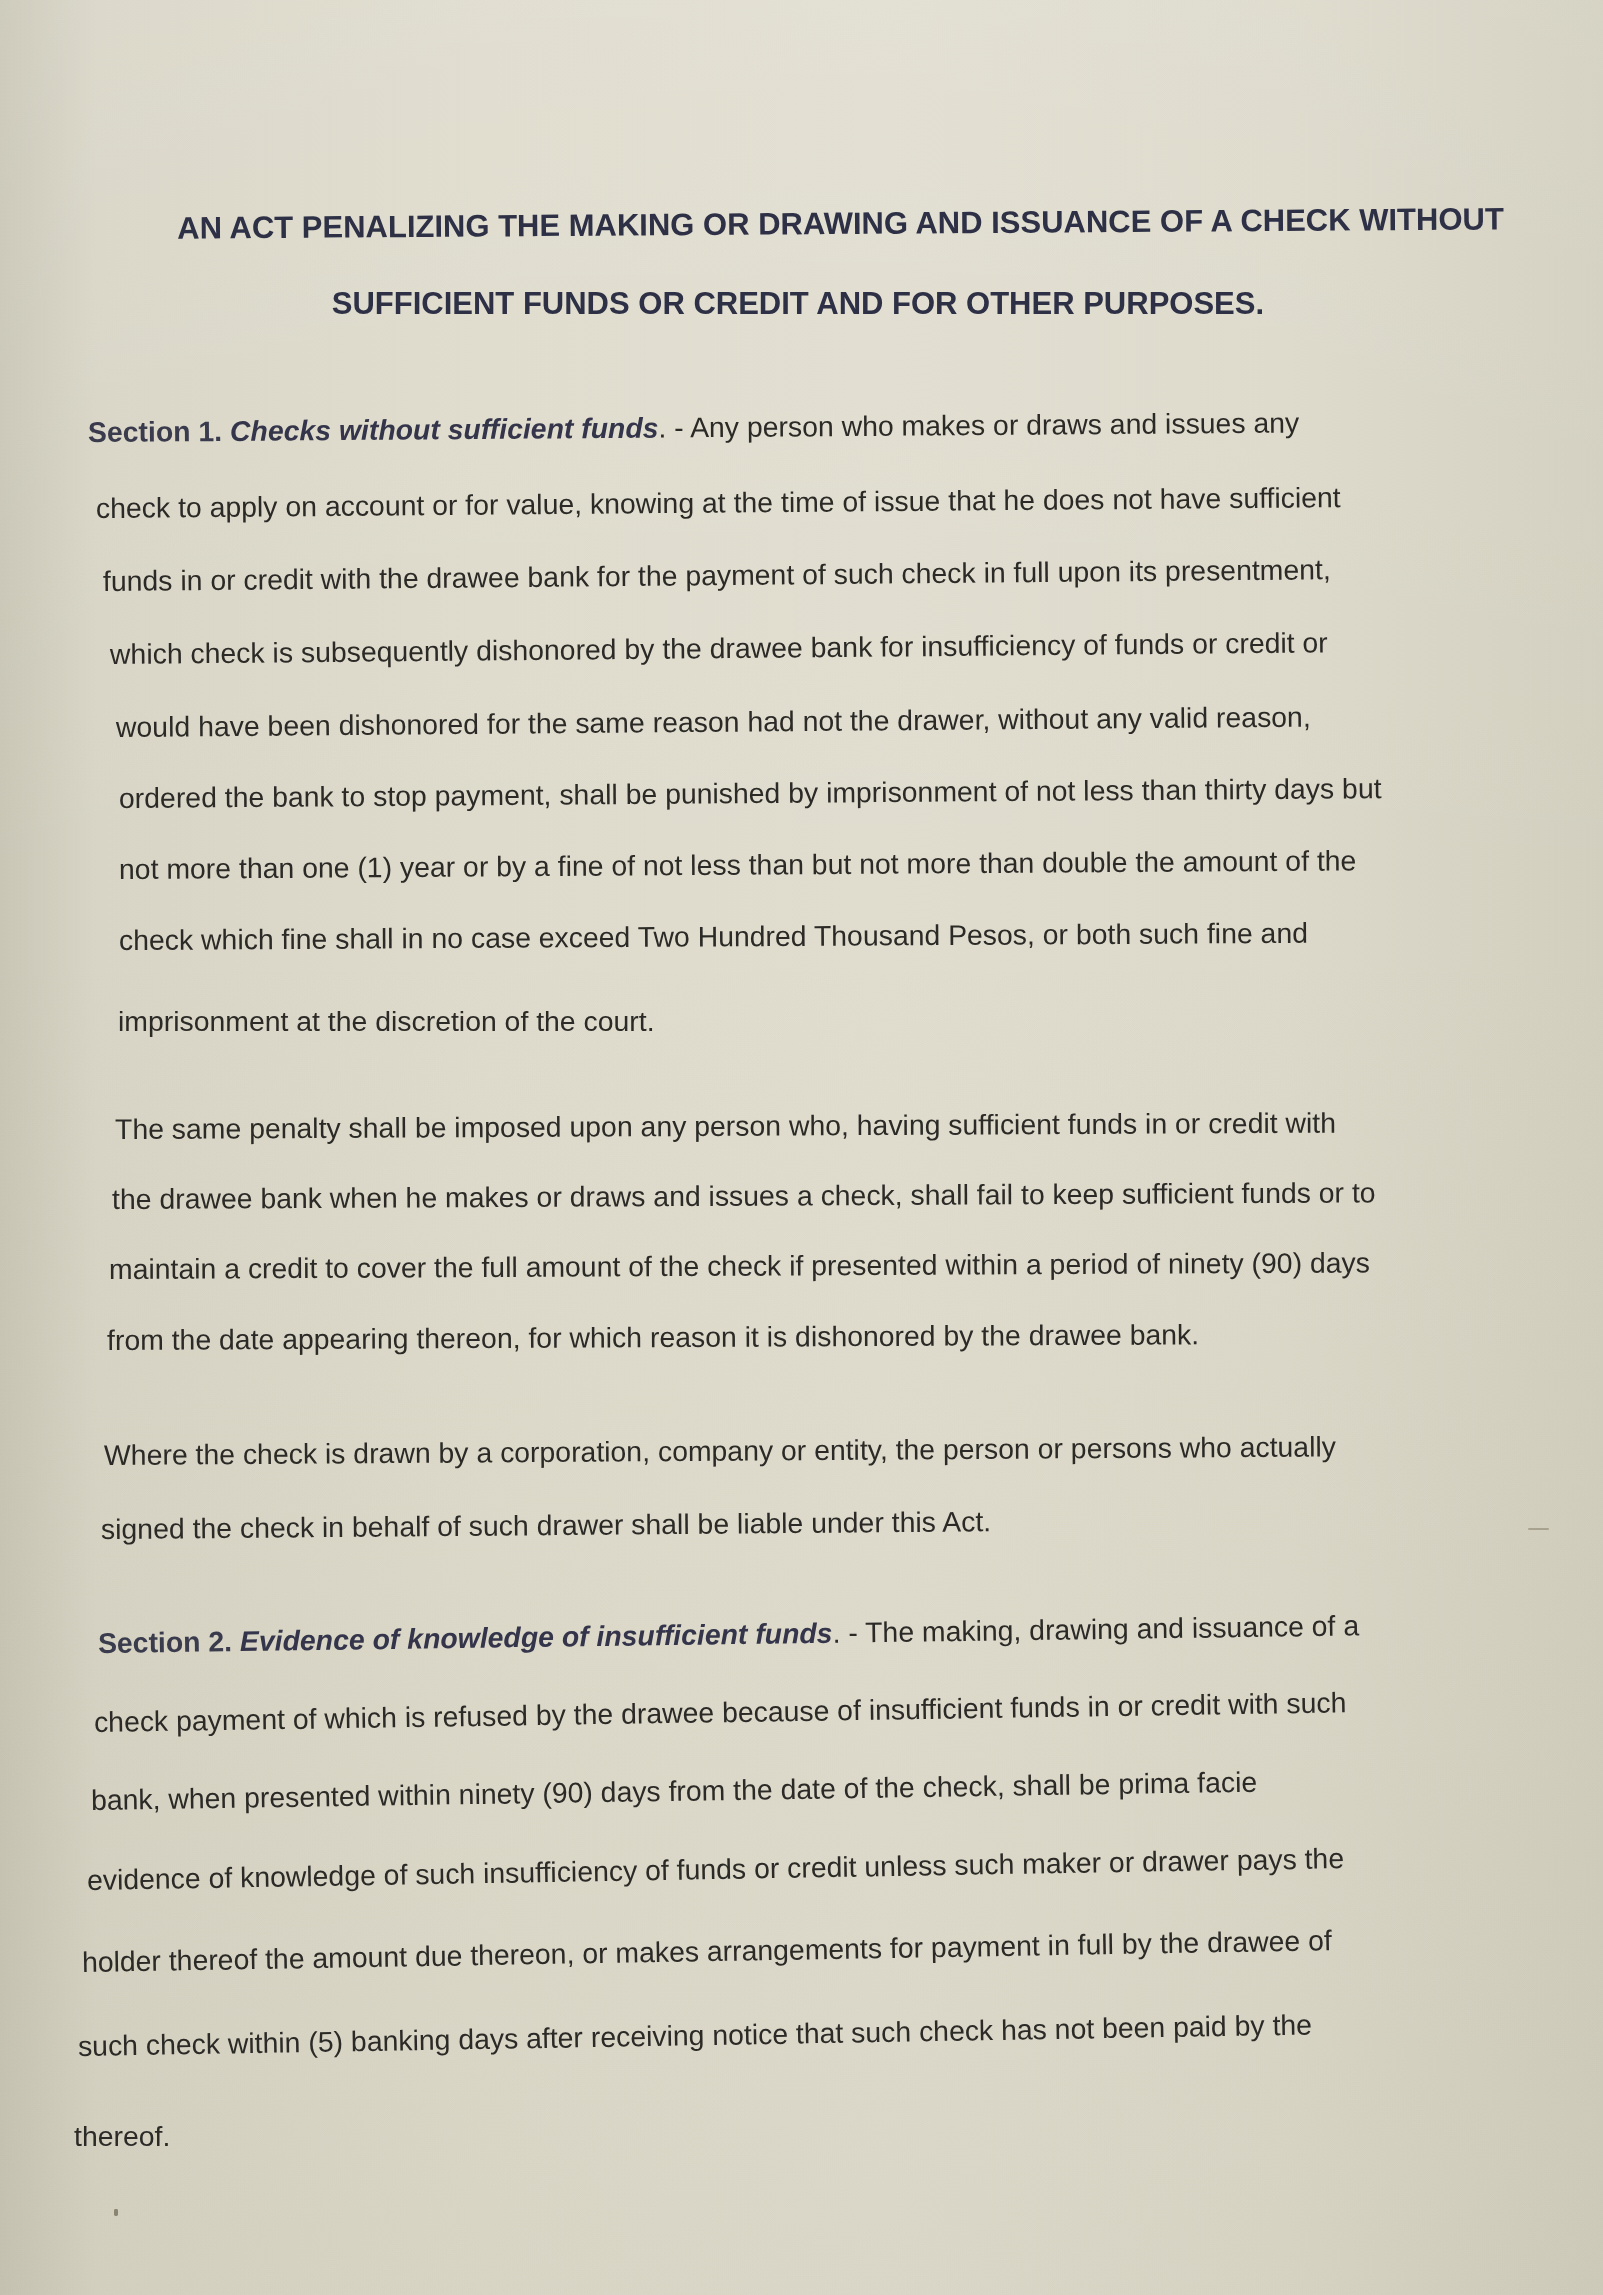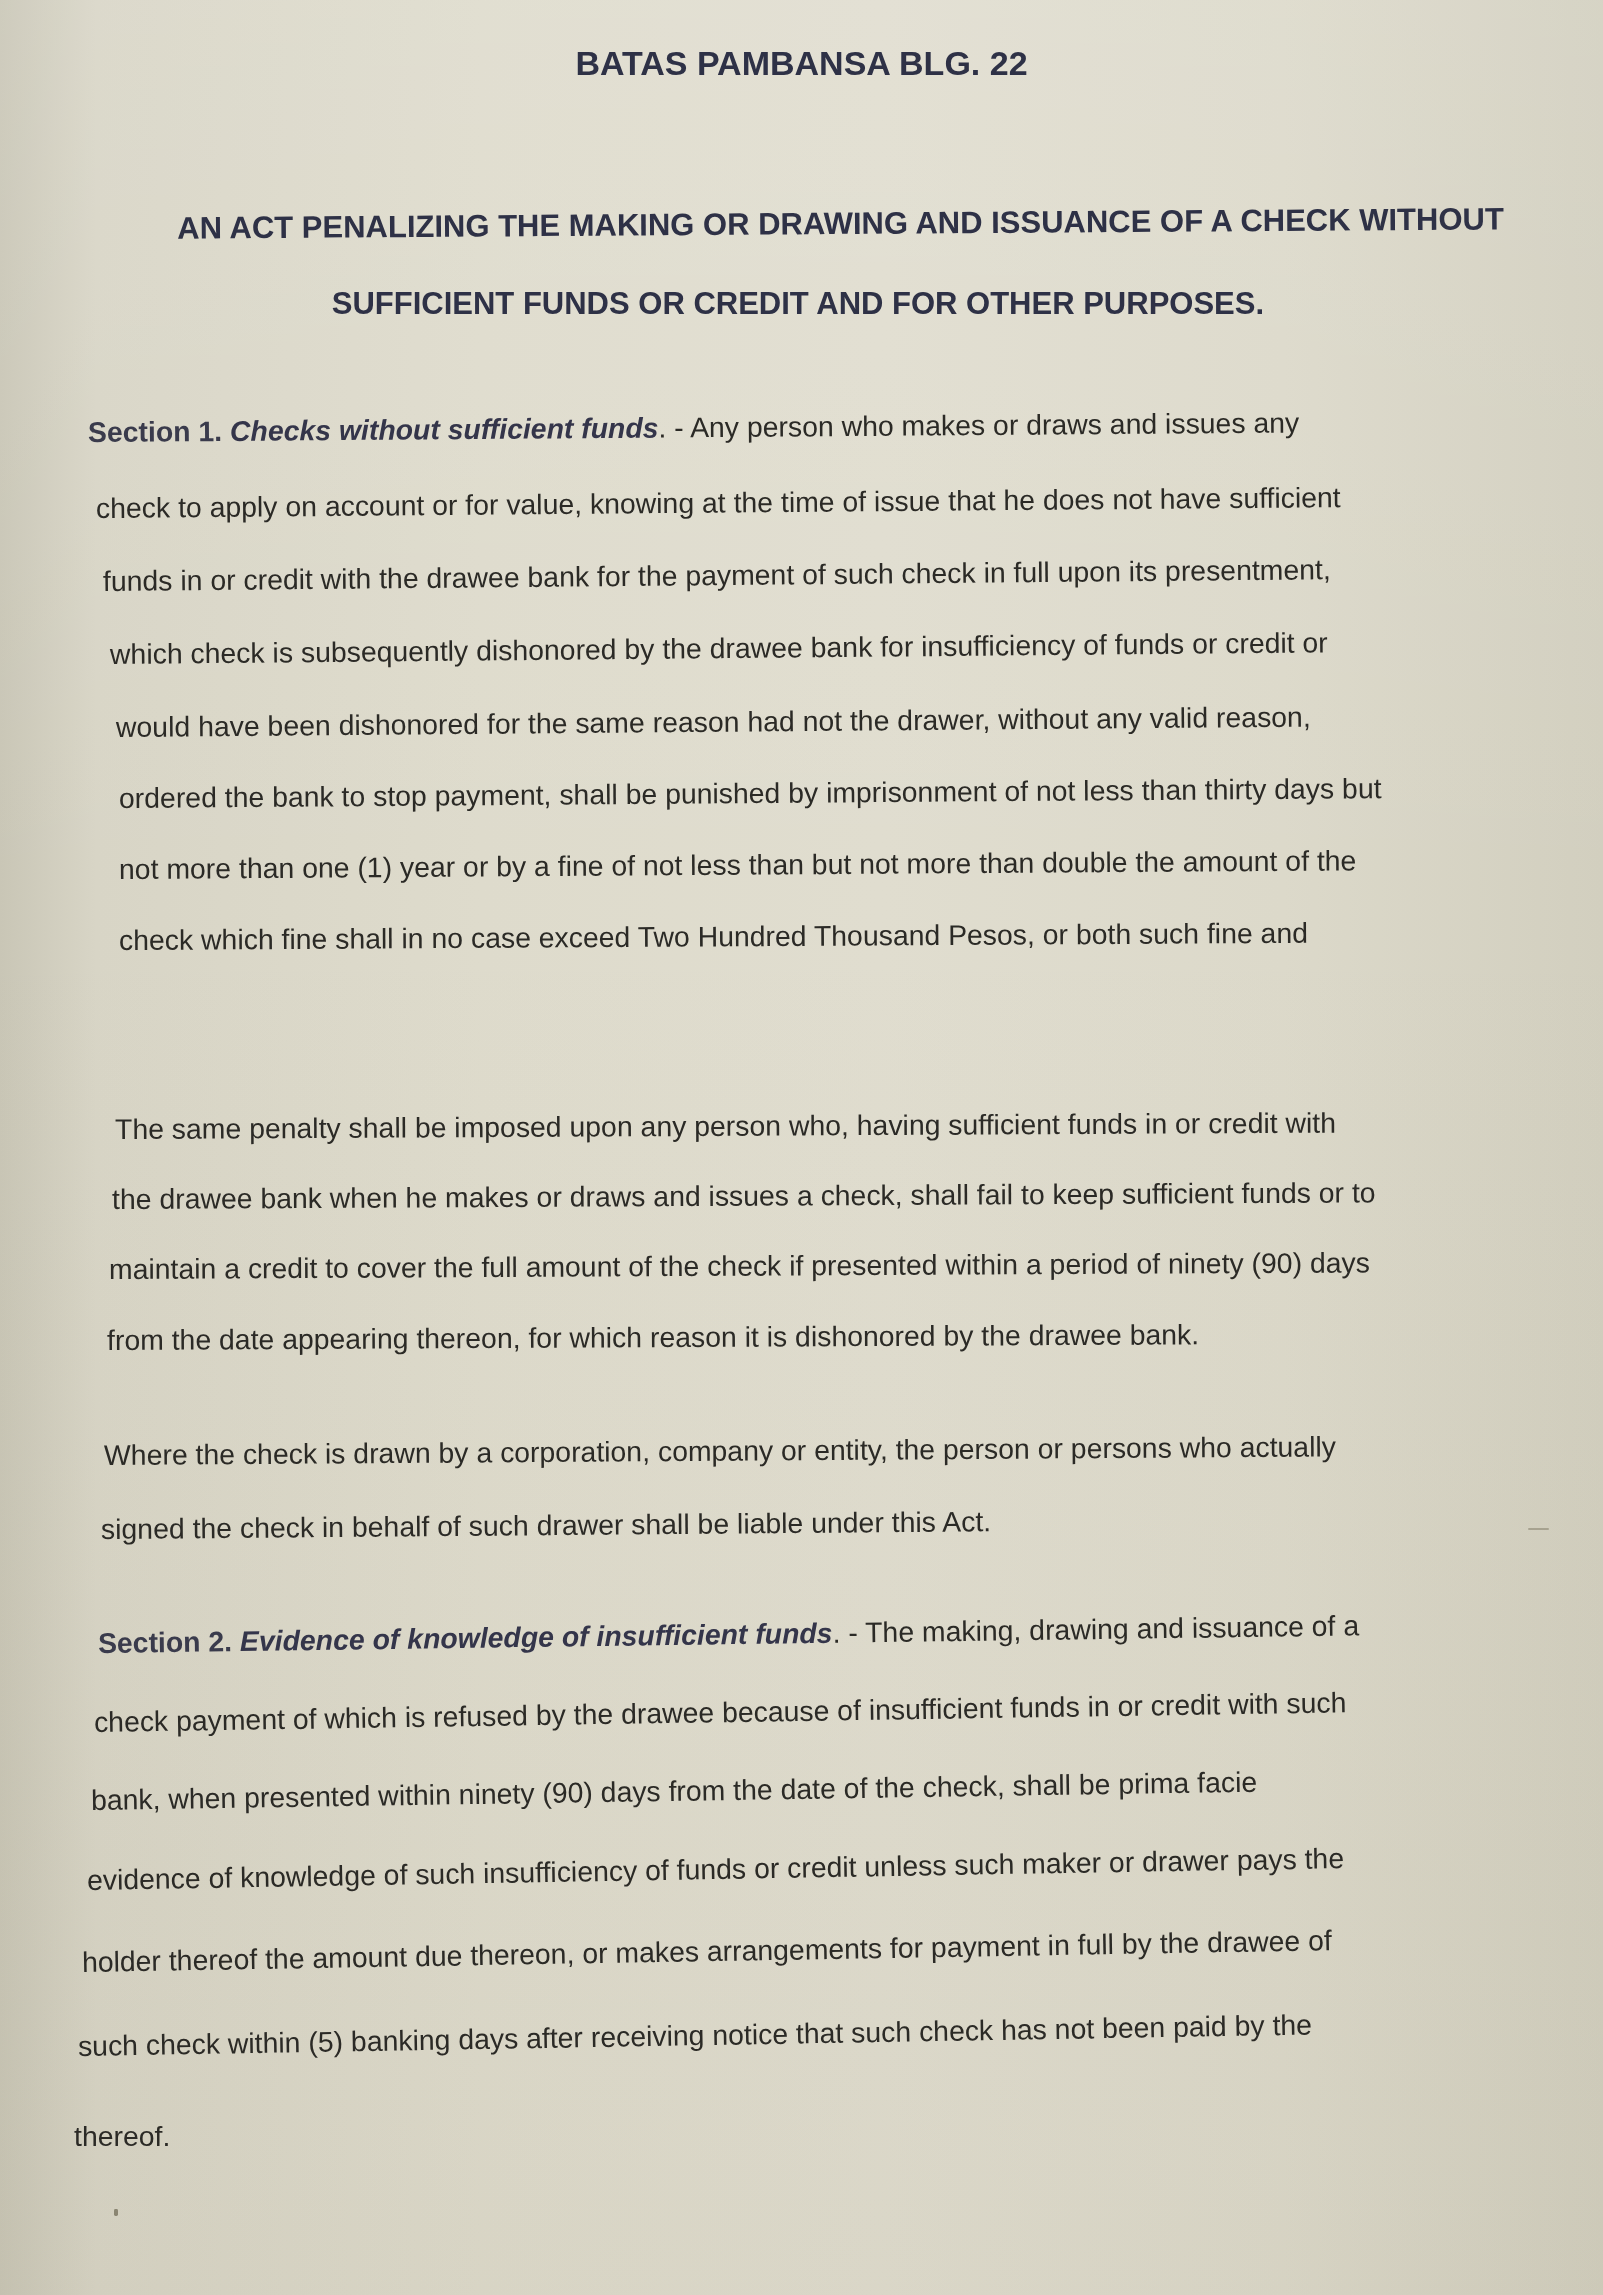--- a/index.html
+++ b/index.html
@@ -65,36 +65,36 @@
     position: absolute;
     background: #8a8572;
     border-radius: 1.4px;
   }
 </style>
 </head>
 <body>
 
 <div class="page">
 
-  <div class="doc-title">BATAS PAMBANSA BLG. 22</div>
 
   <div class="subtitle l1">AN ACT PENALIZING THE MAKING OR DRAWING AND ISSUANCE OF A CHECK WITHOUT</div>
   <div class="subtitle l2">SUFFICIENT FUNDS OR CREDIT AND FOR OTHER PURPOSES.</div>
 
   <div class="line" style="top:416px; left:88px; transform:rotate(-0.45deg);">
     <span class="sec-label">Section 1.</span>
     <span class="sec-title">Checks without sufficient funds</span><span style="white-space:pre">. - </span><span>Any person who makes or draws and issues any</span>
   </div>
   <div class="line" style="top:492px; left:96px; transform:rotate(-0.5deg);">check to apply on account or for value, knowing at the time of issue that he does not have sufficient</div>
   <div class="line" style="top:565px; left:103px; transform:rotate(-0.55deg);">funds in or credit with the drawee bank for the payment of such check in full upon its presentment,</div>
   <div class="line" style="top:638px; left:110px; transform:rotate(-0.55deg);">which check is subsequently dishonored by the drawee bank for insufficiency of funds or credit or</div>
   <div class="line" style="top:711px; left:116px; transform:rotate(-0.5deg);">would have been dishonored for the same reason had not the drawer, without any valid reason,</div>
   <div class="line" style="top:782px; left:119px; transform:rotate(-0.45deg);">ordered the bank to stop payment, shall be punished by imprisonment of not less than thirty days but</div>
   <div class="line" style="top:853px; left:119px; transform:rotate(-0.4deg);">not more than one (1) year or by a fine of not less than but not more than double the amount of the</div>
   <div class="line" style="top:924px; left:119px; transform:rotate(-0.35deg);">check which fine shall in no case exceed Two Hundred Thousand Pesos, or both such fine and</div>
+  <div class="line" style="top:1005px; left:118px;">imprisonment at the discretion of the court.</div>
 
   <div class="line" style="top:1113px; left:115px; transform:rotate(-0.3deg);">The same penalty shall be imposed upon any person who, having sufficient funds in or credit with</div>
   <div class="line" style="top:1183px; left:112px; transform:rotate(-0.3deg);">the drawee bank when he makes or draws and issues a check, shall fail to keep sufficient funds or to</div>
   <div class="line" style="top:1253px; left:109px; transform:rotate(-0.3deg);">maintain a credit to cover the full amount of the check if presented within a period of ninety (90) days</div>
   <div class="line" style="top:1324px; left:107px; transform:rotate(-0.3deg);">from the date appearing thereon, for which reason it is dishonored by the drawee bank.</div>
 
   <div class="line" style="top:1439px; left:104px; transform:rotate(-0.4deg);">Where the check is drawn by a corporation, company or entity, the person or persons who actually</div>
   <div class="line" style="top:1513px; left:101px; transform:rotate(-0.5deg);">signed the check in behalf of such drawer shall be liable under this Act.</div>
 
   <div class="line" style="top:1627px; left:98px; transform:rotate(-0.8deg);">

